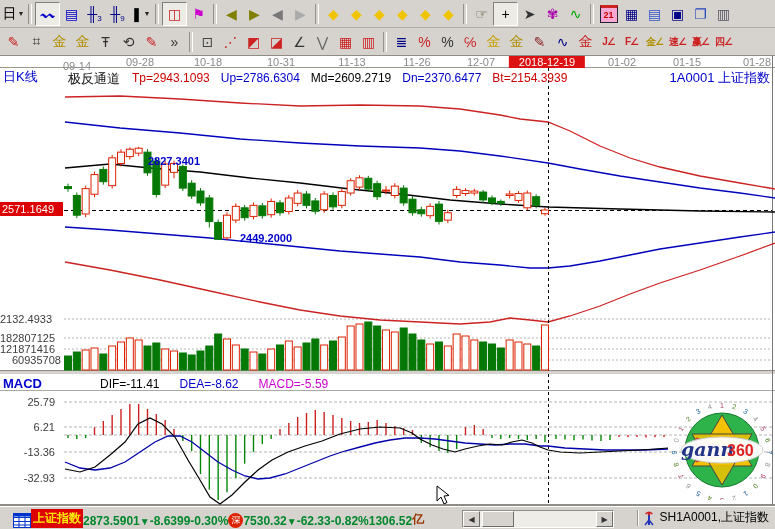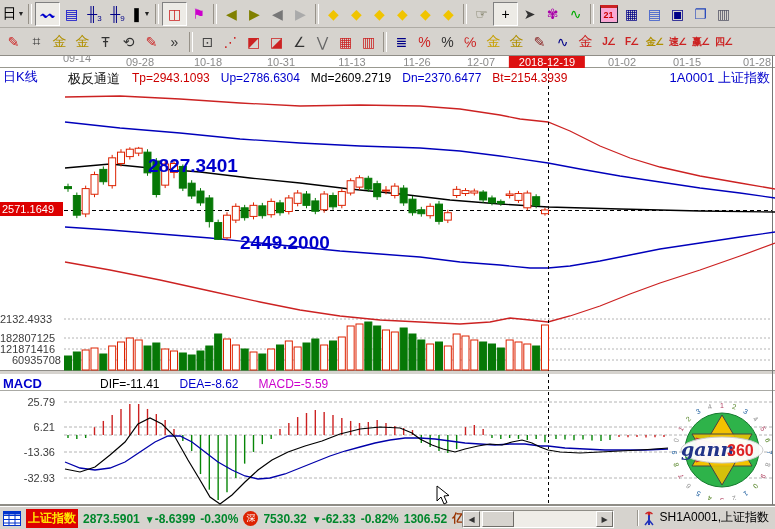--- a/index.html
+++ b/index.html
@@ -25,30 +25,30 @@
   svg#chart{position:absolute;left:0;top:0;z-index:1}
   .date{font-size:11px;color:#8a8a8a;transform:translateX(-50%);top:56px}
   .date.hl{background:#dd1111;color:#fff;padding:0 10px}
   #kline-label{left:3px;top:68px;font-size:13px;color:#0000cc}
   #symbol-label{right:5px;top:69px;font-size:13px;color:#0000cc;text-align:right}
   #ind-name{left:68px;top:70px;font-size:13px;color:#111}
   #hdr-params{left:132px;top:71px;display:flex;gap:11px;font-size:12px}
   #price-marker{left:0;top:202px;width:63px;height:14px;background:#dd0000;color:#fff;
                 font-size:11px;line-height:14px;text-align:left;padding-left:2px;box-sizing:border-box}
   .axlab{font-size:11px;color:#3c3c3c;width:60px;text-align:left;left:0}
-  .ann{font-size:19px;color:#0000cc;font-weight:bold}
+  .ann{font-size:11px;color:#0000cc;font-weight:bold}
   #macd-label{left:3px;top:376px;font-size:13px;color:#0000cc;font-weight:bold}
   #macd-vals{left:76px;top:377px;display:flex;gap:20px;font-size:12px}
   .mylab{font-size:11px;color:#3c3c3c;width:55px;text-align:right;left:0}
   
   #logo{left:672px;top:400px;width:100px;height:100px;z-index:4}
   
   #statusbar{position:absolute;left:0;top:505px;width:775px;height:24px;background:#d6d3ce;
              border-top:1px solid #8f8d87;box-shadow:inset 0 1px 0 #fff;z-index:6;font-size:12px}
-  #sb-left{position:absolute;left:3px;top:3px;display:flex;align-items:center;gap:5px}
+  #sb-left{position:absolute;left:13px;top:3px;display:flex;align-items:flex-end;}
   .sb-name{background:#dd0000;color:#ffe900;font-weight:bold;padding:1px 2px;font-size:12px}
   .grn{color:#00872c;font-weight:bold}
   .tri{color:#00872c;font-size:10px}
   .yi{color:#993300;font-weight:bold}
   .sz-badge{background:#dd2200;color:#fff;border-radius:50%;width:15px;height:15px;display:inline-flex;
             align-items:center;justify-content:center;font-size:9px}
   #sb-scroll{position:absolute;left:462px;top:4px;width:150px;height:16px;background:#efede8;
              border:1px solid;border-color:#8f8d87 #fff #fff #8f8d87;display:flex;align-items:center}
   .sc-btn{width:15px;height:14px;background:#d6d3ce;border:1px solid;border-color:#fff #6f6d68 #6f6d68 #fff;
           font-size:8px;display:flex;align-items:center;justify-content:center;color:#333}
@@ -627,21 +627,21 @@
     <svg width="14" height="16">
       <path d="M7 4 L7 15" stroke="#2233bb" stroke-width="2"></path>
       <path d="M3 15 L7 10 L11 15" stroke="#2233bb" stroke-width="1.5" fill="none"></path>
       <path d="M3.5 4 Q7 0.5 10.5 4" stroke="#cc2222" stroke-width="1.2" fill="none"></path>
       <circle cx="7" cy="4" r="1.4" fill="#cc2222"></circle>
     </svg>
     <span>SH1A0001,上证指数</span>
   </div>
 </div>
 
-<span class="ov date" style="left: 77px; top: 52px;">09-14</span>
+<span class="ov date" style="left: 77px; top: 60px;">09-14</span>
 <span class="ov date" style="left: 140px; top: 56px;">09-28</span>
 <span class="ov date" style="left: 208px; top: 56px;">10-18</span>
 <span class="ov date" style="left: 281px; top: 56px;">10-31</span>
 <span class="ov date" style="left: 352px; top: 56px;">11-13</span>
 <span class="ov date" style="left: 417px; top: 56px;">11-26</span>
 <span class="ov date" style="left: 481px; top: 56px;">12-07</span>
 <span class="ov date hl" style="left: 547px; top: 56px;">2018-12-19</span>
 <span class="ov date" style="left: 622px; top: 56px;">01-02</span>
 <span class="ov date" style="left: 680px; top: 56px; padding-left: 14px;">01-15</span>
 <span class="ov date" style="left: 757px; top: 56px;">01-28</span>

